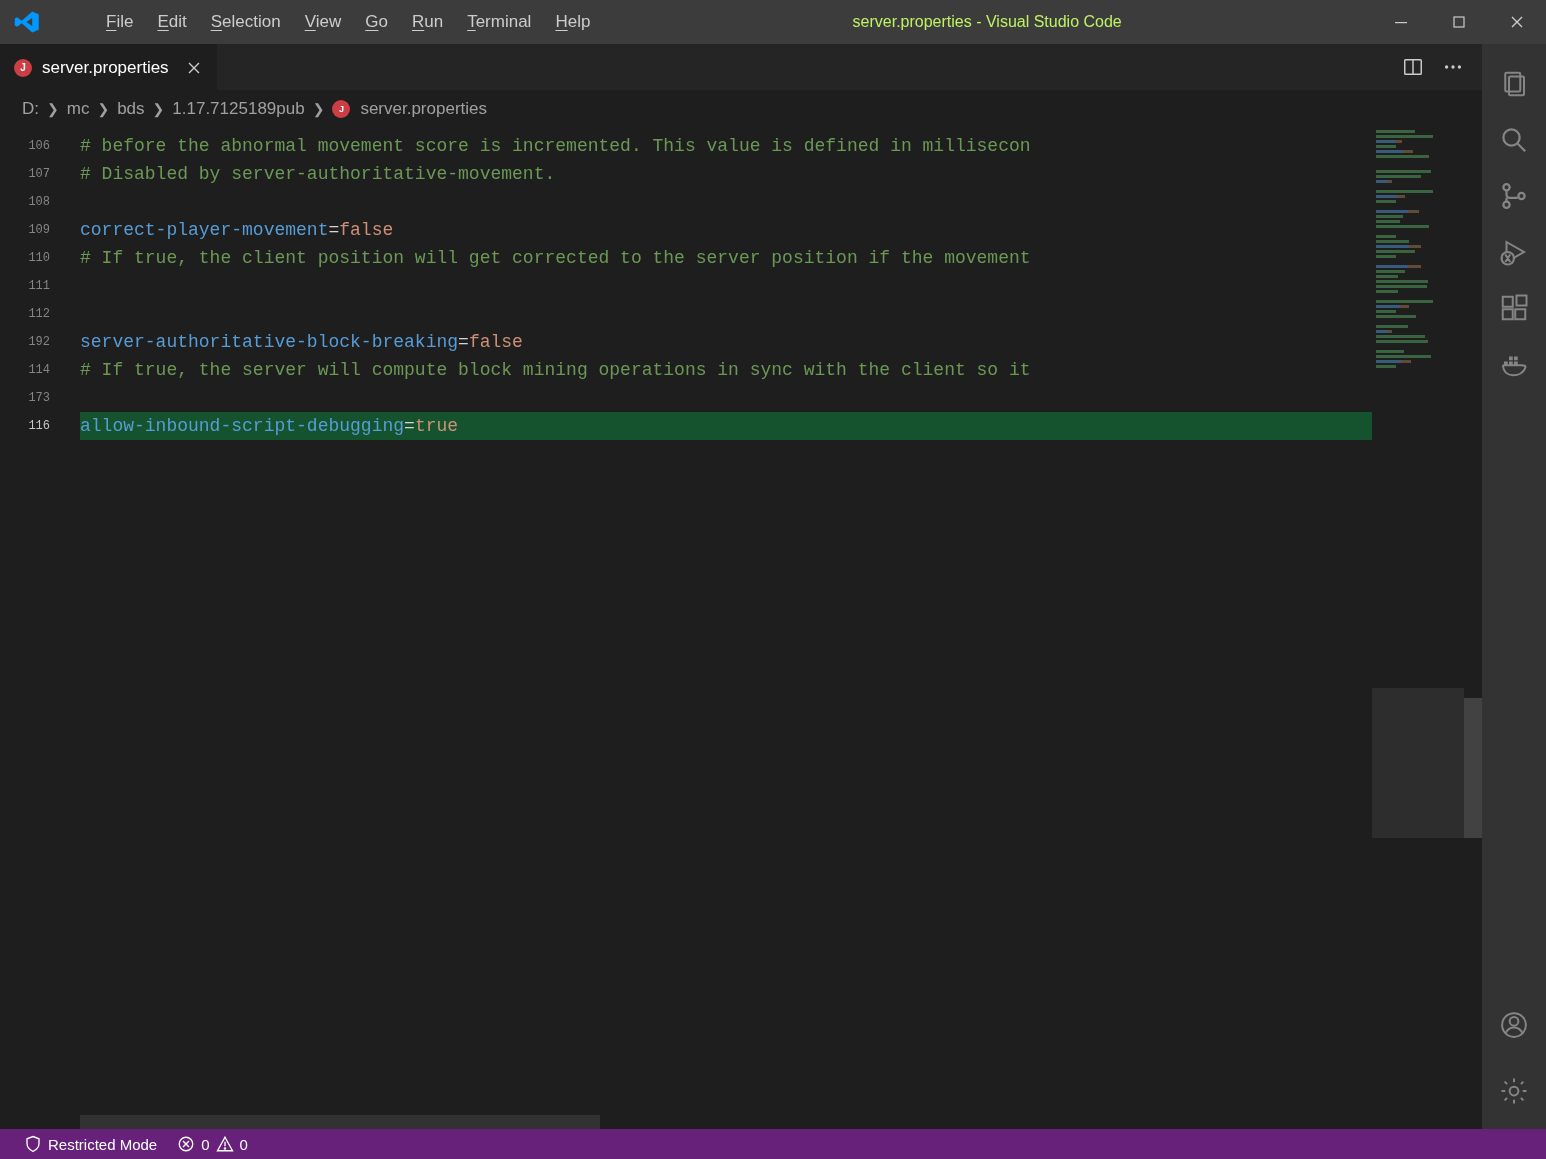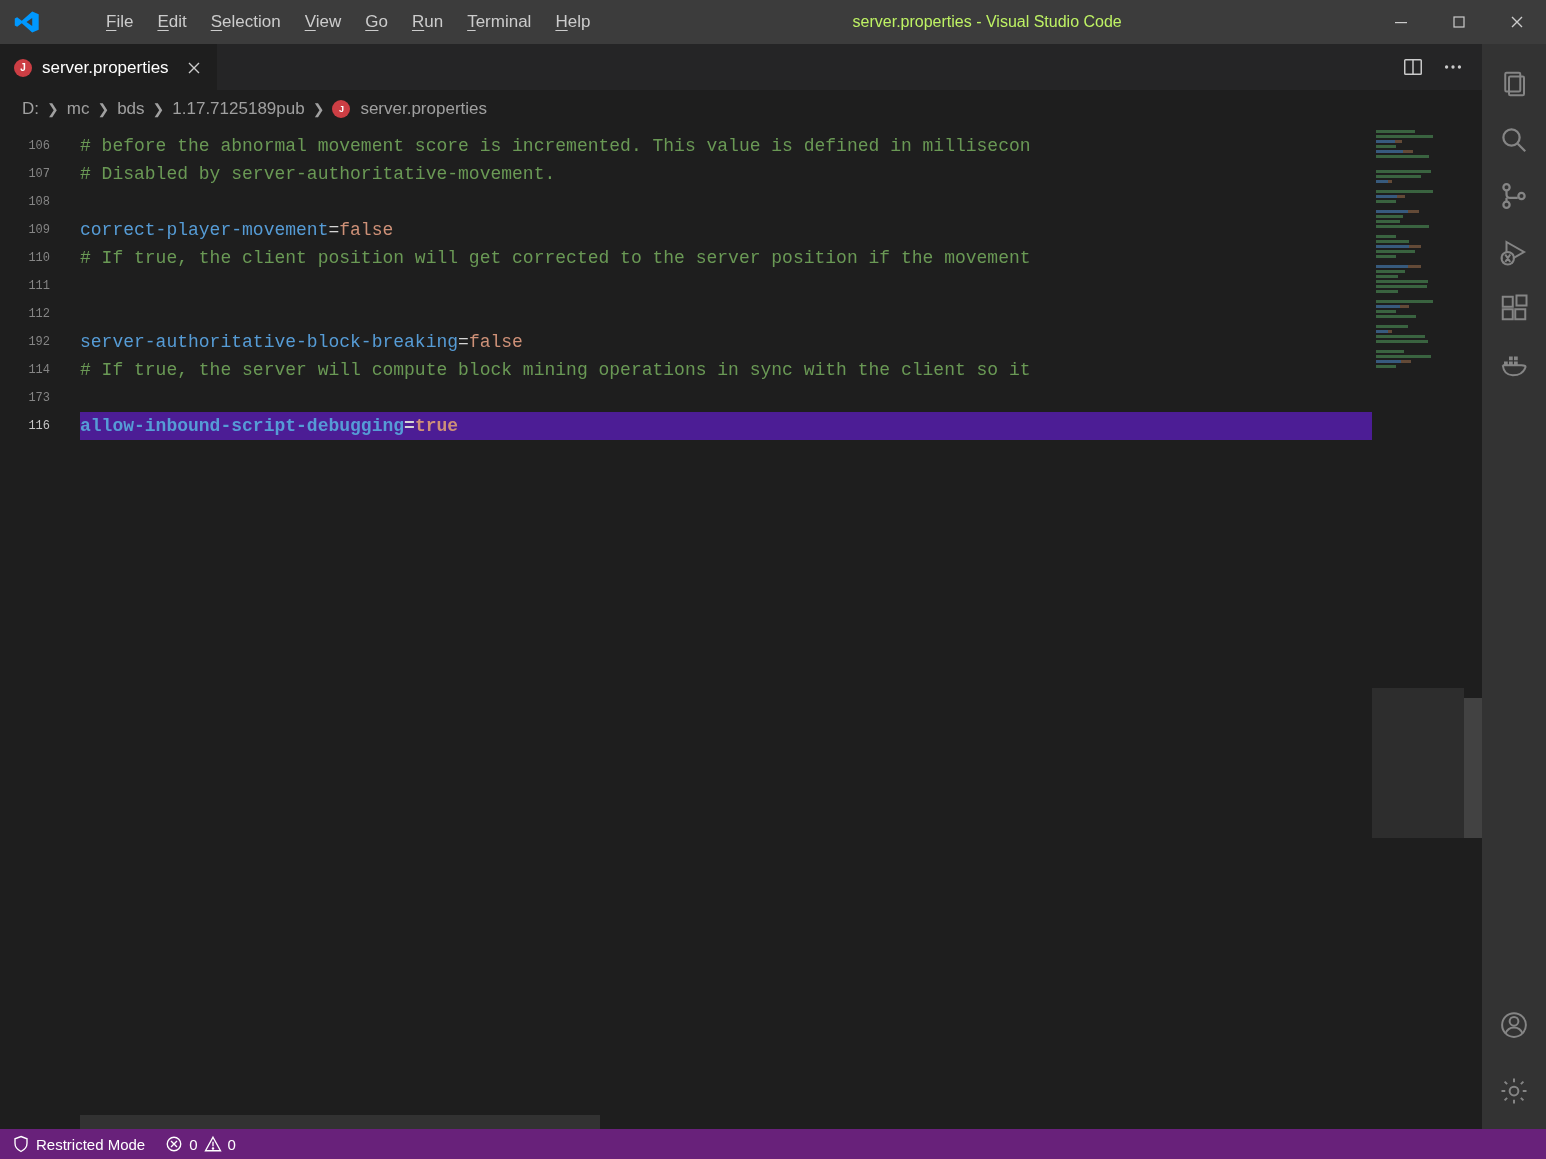--- a/index.html
+++ b/index.html
@@ -93,21 +93,21 @@
     min-width:0;
     overflow:hidden;
     font-family:"Consolas","Courier New",monospace;
     font-size:18px;
     line-height:28px;
     white-space:pre;
     color:#d4d4d4;
     padding-top:4px;
   }
   .code-line { height:28px; }
-  .code-line.current { background:#4c1d95;font-weight:bold;}
+  .code-line.current { background:#14532d;}
   .tok-comment { color:#6a9955;}
   .tok-key { color:#569cd6;}
   .tok-value { color:#ce9178;}
   .tok-punc { color:#d4d4d4;}
   .gutter .cur { color:#c6c6c6;}
   
   .minimap {
     width: 92px;
     background:#1e1e1e;
     position:relative;
@@ -150,21 +150,21 @@
   .statusbar {
     height:30px;
     background:#68217a;
     color:#ffffff;
     display:flex;
     align-items:center;
     font-size:15px;
   }
   .status-item { padding:0 10px; height:100%; display:flex; align-items:center; gap:6px;}
   .status-right { margin-left:auto; display:flex;}
-  .status-item.first{padding-left:12px;}
+  .status-item.first{padding-left:24px;}
   svg { display:block; }
 </style>
 </head>
 <body>
 
 <div class="titlebar">
   <span class="logo">
     <svg width="26" height="26" viewBox="0 0 100 100">
         <path fill="#0098ff" d="M70 10 L95 20 L95 80 L70 90 L30 55 L12 68 L3 63 L3 37 L12 32 L30 45 Z M70 35 L48 50 L70 65 Z"></path>
       </svg>

